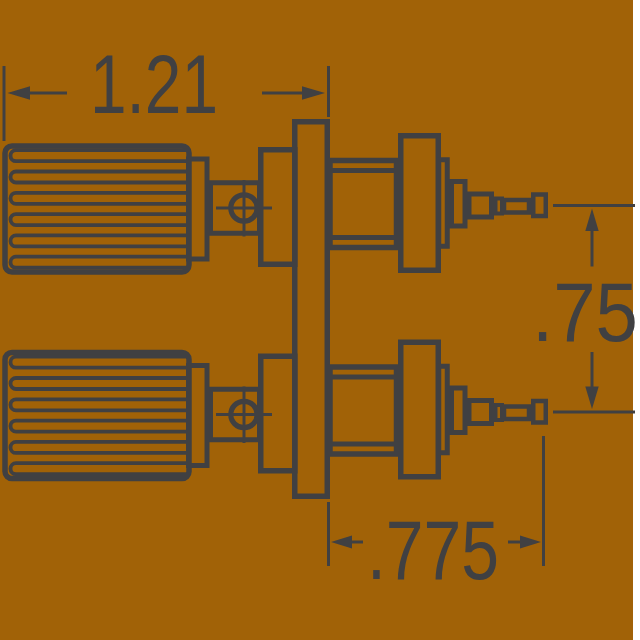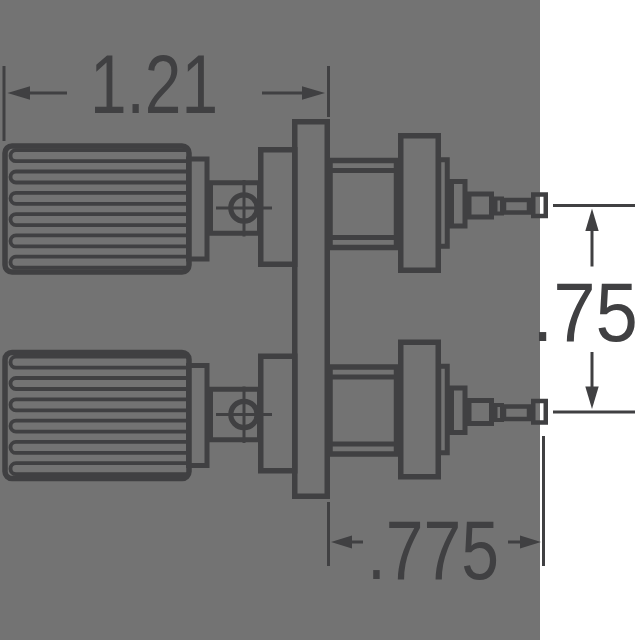--- a/index.html
+++ b/index.html
@@ -6,23 +6,23 @@
   html, body {
     margin: 0;
     padding: 0;
     background: #ffffff;
     width: 640px;
     height: 640px;
     overflow: hidden;
   }
   #stage {
     position: relative;
-    width: 540px;
+    width: 633px;
     height: 640px;
-    background: #737373;
+    background: #a16207;
   }
   svg {
     display: block;
   }
   .dim-text {
     font-family: "Liberation Sans", "DejaVu Sans", sans-serif;
     font-size: 84px;
     font-weight: 400;
   }
 </style>

